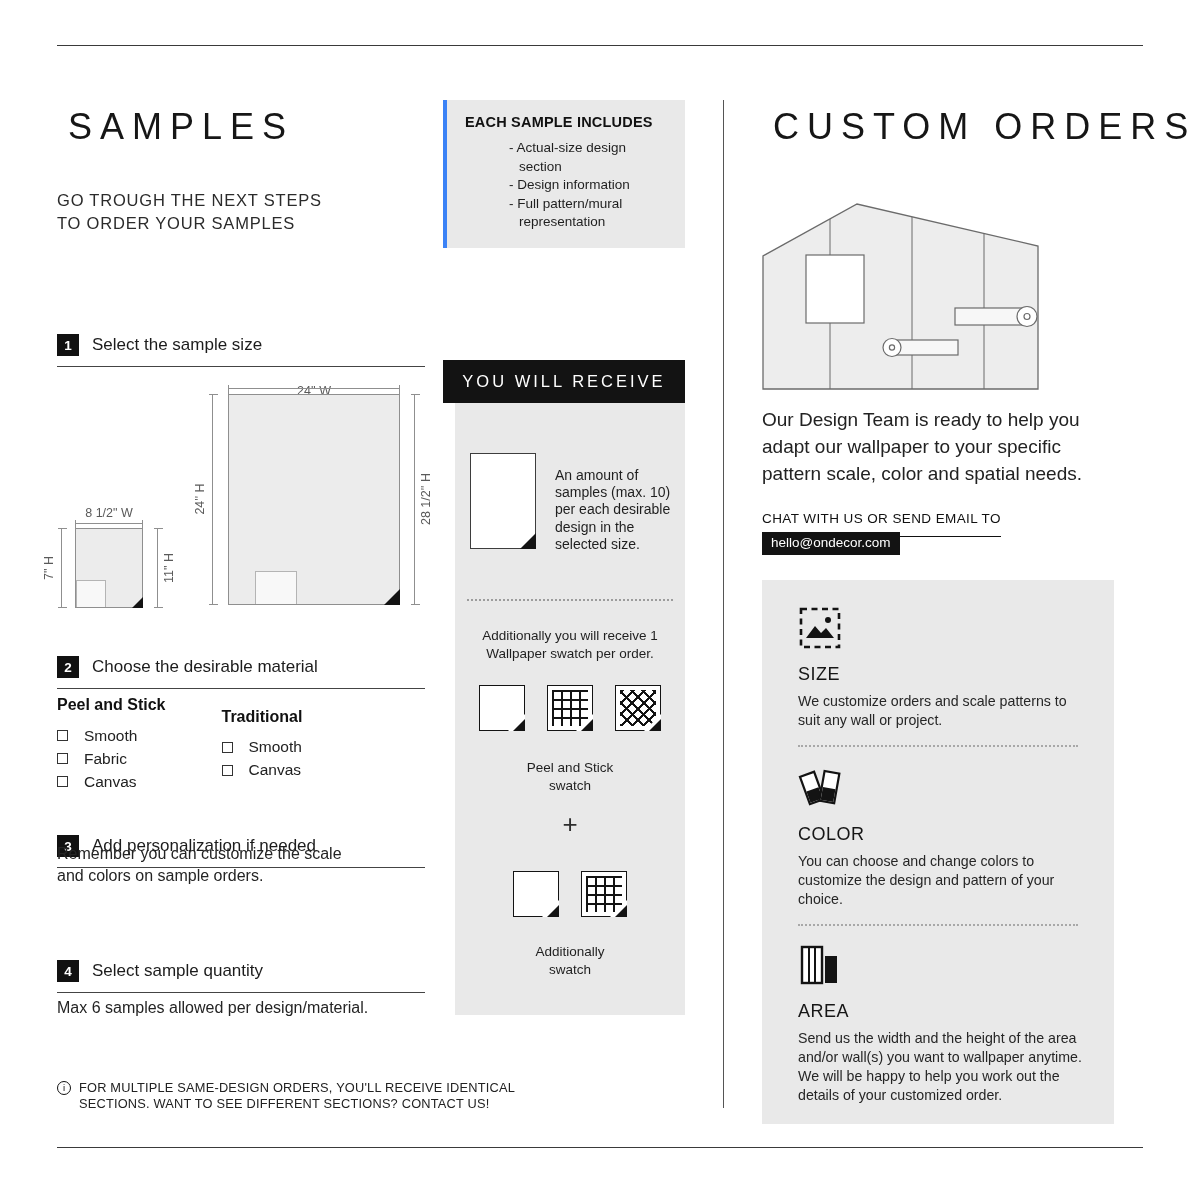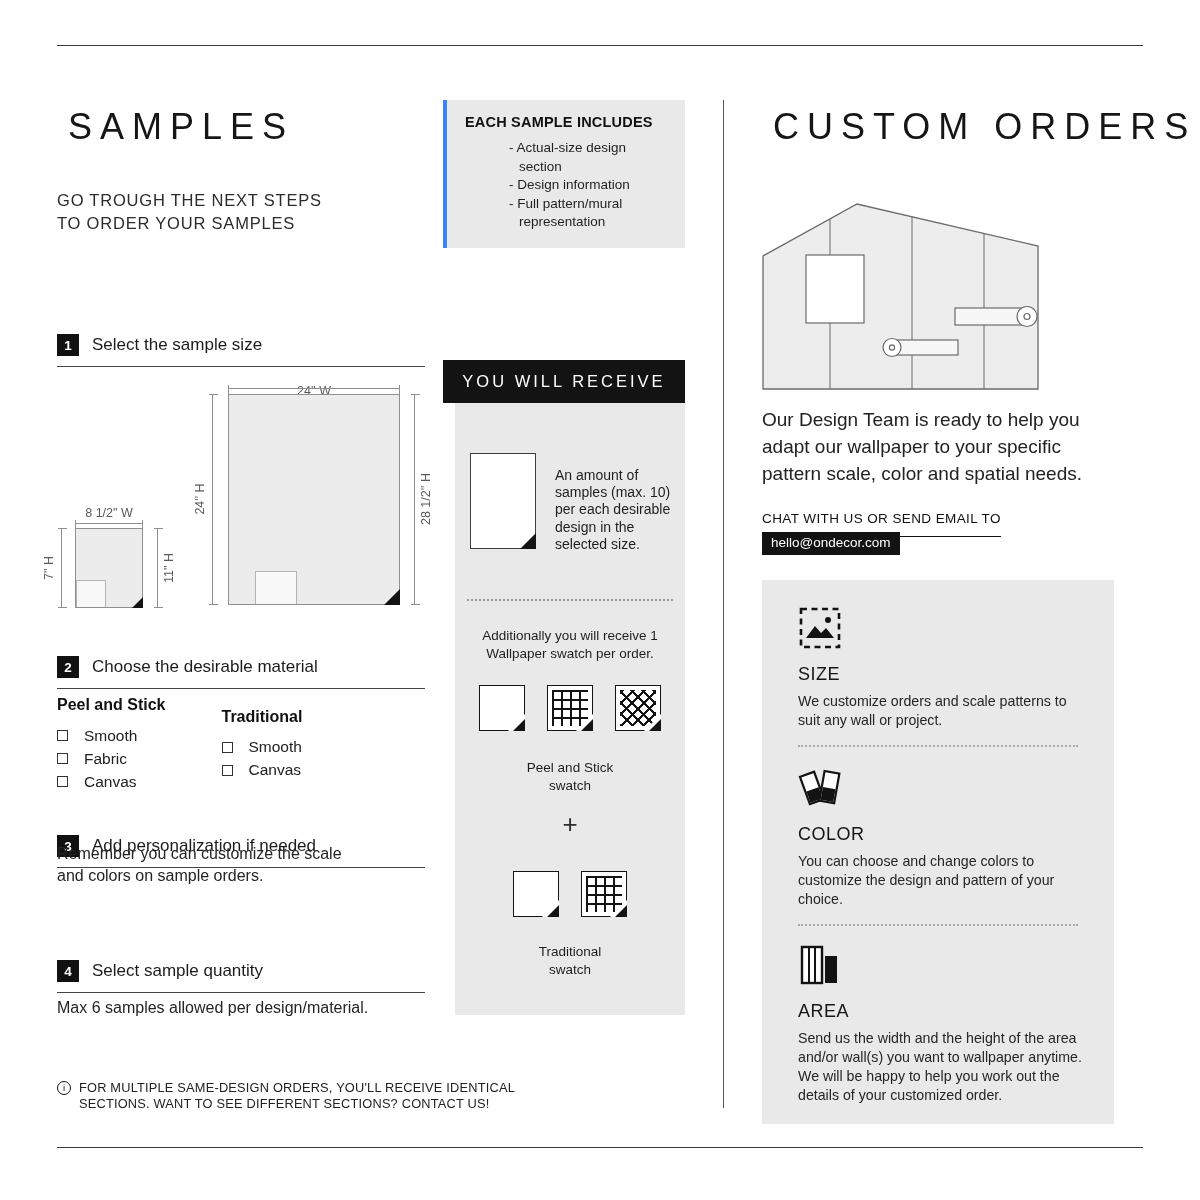--- a/index.html
+++ b/index.html
@@ -217,21 +217,21 @@
         <span class="fold white16"></span>
         <span class="fold f12"></span>
       </div>
       <div class="swatch">
         <span class="pat grid"></span>
         <span class="fold white16"></span>
         <span class="fold f12"></span>
       </div>
     </div>
     <div class="sw-label" style="top:540px;">
-      <span style="width:80px;">Traditional swatch</span>
+      <span style="width:80px;">Additionally swatch</span>
     </div>
   </div>
 
   <h1 class="big-title" style="left:762px; top:95px;">CUSTOM ORDERS</h1>
 
   <div class="illus">
     <svg width="278" height="192" viewBox="0 0 278 192">
       <polygon points="1,191 1,58 95,6 276,48 276,191" fill="#ededed" stroke="#6b6b6b" stroke-width="1.3"></polygon>
       <line x1="68" y1="21" x2="68" y2="191" stroke="#6b6b6b" stroke-width="1"></line>
       <line x1="150" y1="19" x2="150" y2="191" stroke="#6b6b6b" stroke-width="1"></line>

